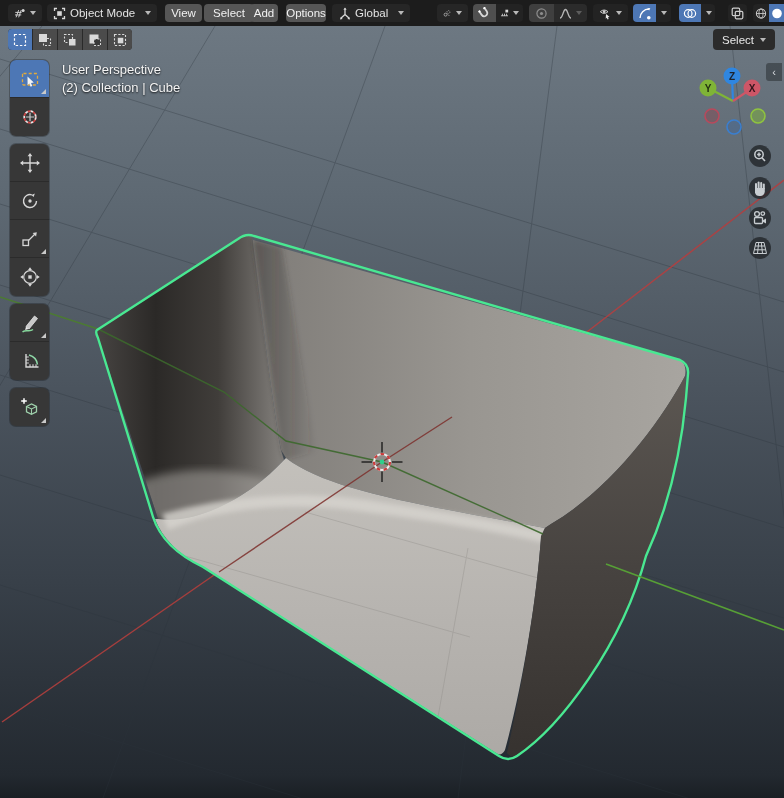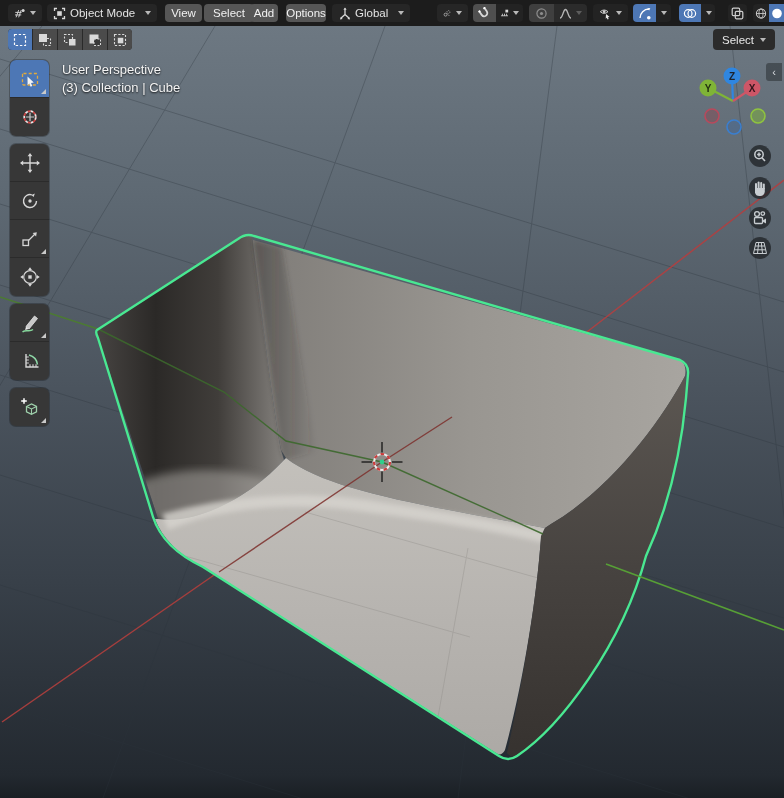--- a/index.html
+++ b/index.html
@@ -408,21 +408,21 @@
           <path d="M7.5 10.5 L12.5 8 L17.5 10.5 L17.5 15.8 L12.5 18.3 L7.5 15.8 Z" stroke="#9ed0ab" stroke-width="1.3" fill="none"></path>
           <path d="M7.5 10.5 L12.5 13 L17.5 10.5 M12.5 13 V18.3" stroke="#9ed0ab" stroke-width="1.1" fill="none"></path>
         </svg>
         <span class="subtri"></span>
       </div>
     </div>
   </div>
 
   <div class="vp-text">
     <div>User Perspective</div>
-    <div>(3) Collection | Cube</div>
+    <div>(2) Collection | Cube</div>
   </div>
 
   <svg class="navgizmo" width="94" height="90" viewBox="0 0 94 90">
     <g stroke-width="2.2">
       <line x1="43" y1="46" x2="42" y2="23" stroke="#2f86e0"></line>
       <line x1="43" y1="46" x2="20" y2="34" stroke="#7fb437"></line>
       <line x1="43" y1="46" x2="61" y2="34" stroke="#cd5667"></line>
     </g>
     <circle cx="42" cy="21" r="8.5" fill="#2f86e0"></circle>
     <circle cx="18" cy="33" r="8.5" fill="#7fb437"></circle>

